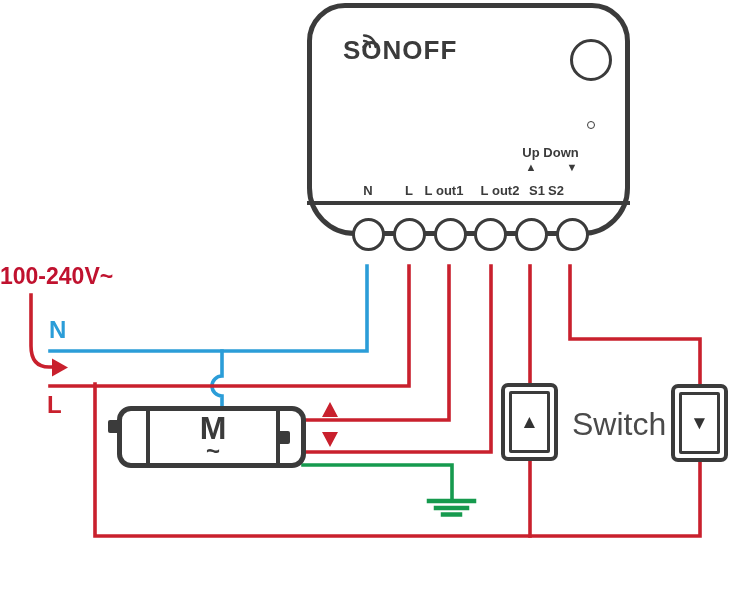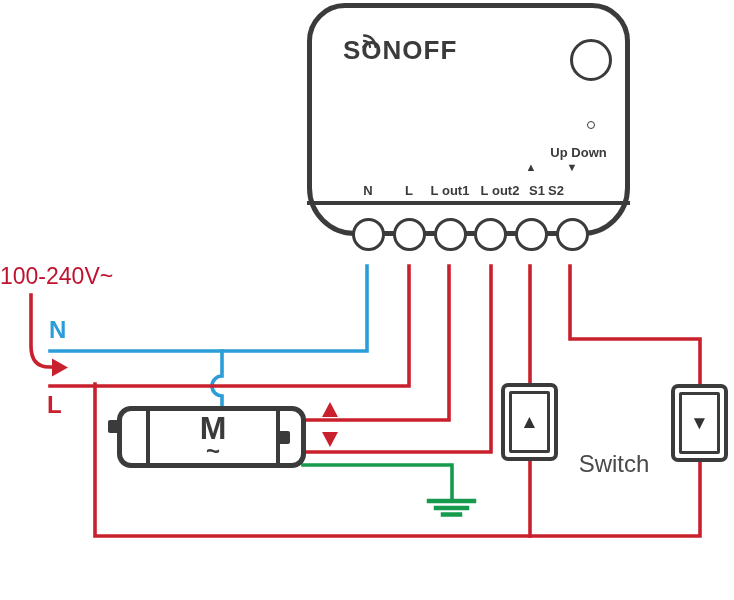--- a/index.html
+++ b/index.html
@@ -18,22 +18,22 @@
   .pair-btn{position:absolute;left:258px;top:31px;width:42px;height:42px;border:3.5px solid #3b3b3b;
             border-radius:50%;box-sizing:border-box;background:#fff;}
   .led{position:absolute;left:275px;top:113px;width:8px;height:8px;border:1.6px solid #3b3b3b;
        border-radius:50%;box-sizing:border-box;background:#fff;}
   .divider{position:absolute;left:-5px;right:-5px;top:193px;height:4px;background:#3b3b3b;}
   .term-circle{position:absolute;top:210px;width:33px;height:33px;border:3.2px solid #3b3b3b;
                border-radius:50%;box-sizing:border-box;background:#fff;}
   .tc1{left:40px}.tc2{left:81px}.tc3{left:122px}.tc4{left:162px}.tc5{left:203px}.tc6{left:244px}
   .tlab{position:absolute;top:175px;transform:translateX(-50%);font-size:13px;color:#3b3b3b;
         white-space:nowrap;font-weight:600;}
-  .tl1{left:56px}.tl2{left:97px}.tl3{left:138px}.tl4{left:188px}.tl5{left:225px}.tl6{left:244px}
-  .fnlab{position:absolute;top:137px;transform:translateX(-50%);font-size:13px;color:#3b3b3b;font-weight:600;margin-left:28px;}
+  .tl1{left:56px}.tl2{left:97px}.tl3{left:132px}.tl4{left:188px}.tl5{left:225px}.tl6{left:244px}
+  .fnlab{position:absolute;top:137px;transform:translateX(-50%);font-size:13px;color:#3b3b3b;font-weight:600;}
   .fn-up{left:219px}.fn-down{left:249px}
   .fnarrow{position:absolute;top:153px;transform:translateX(-50%);font-size:11px;color:#3b3b3b;}
   .fa-up{left:219px}.fa-down{left:260px}
 
   
   .motor{position:absolute;left:117px;top:406px;width:189px;height:62px;box-sizing:border-box;
          border:5px solid #3b3b3b;border-radius:14px;background:#fff;z-index:2;}
   .endcap{position:absolute;top:0;bottom:0;width:4px;background:#3b3b3b;}
   .ec-l{left:24px}.ec-r{left:154px}
   .motor-tab{position:absolute;left:-14px;top:9px;width:11px;height:13px;background:#3b3b3b;border-radius:2px 0 0 2px;}
@@ -46,25 +46,25 @@
   
   .wswitch{position:absolute;width:57px;height:78px;box-sizing:border-box;border:4px solid #3b3b3b;
            border-radius:7px;background:#fff;z-index:2;}
   .sw-up{left:501px;top:383px;}
   .sw-down{left:671px;top:384px;}
   .wswitch .rocker{position:absolute;left:4px;right:4px;top:4px;bottom:4px;border:3px solid #3b3b3b;
            border-radius:2px;display:flex;align-items:center;justify-content:center;
            font-size:19px;color:#333;background:#fff;}
 
   
-  .lbl-voltage{position:absolute;left:0px;top:263px;font-size:23px;font-weight:400;color:#c0122f;z-index:3;}
+  .lbl-voltage{position:absolute;left:0px;top:263px;font-size:23px;font-weight:700;color:#c0122f;z-index:3;}
   .lbl-n{position:absolute;left:49px;top:316px;font-size:24px;font-weight:700;color:#2b9dd8;z-index:3;}
   .lbl-l{position:absolute;left:47px;top:391px;font-size:24px;font-weight:700;color:#c9202d;z-index:3;}
-  .lbl-switch{position:absolute;left:572px;top:406px;width:84px;text-align:center;font-size:24px;
-              color:#4a4a4a;z-index:3;margin-top:44px;}
+  .lbl-switch{position:absolute;left:572px;top:406px;width:84px;text-align:center;font-size:32px;
+              color:#4a4a4a;z-index:3;}
 </style>
 </head>
 <body>
 
 <div class="stage">
 
   <svg id="wire-layer" viewBox="0 0 734 600">
 
     <g fill="none" stroke-width="3.6" stroke-linecap="square" stroke="#2b9dd8">
       <path d="M 367 266 L 367 351 L 50 351"></path>

